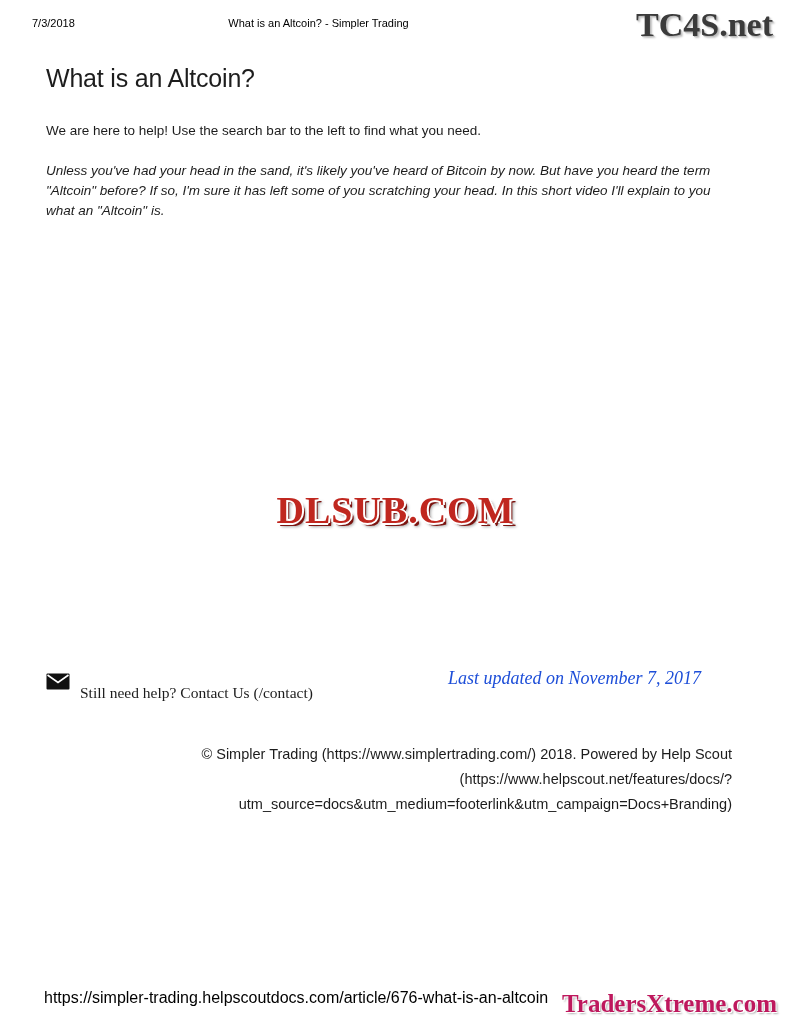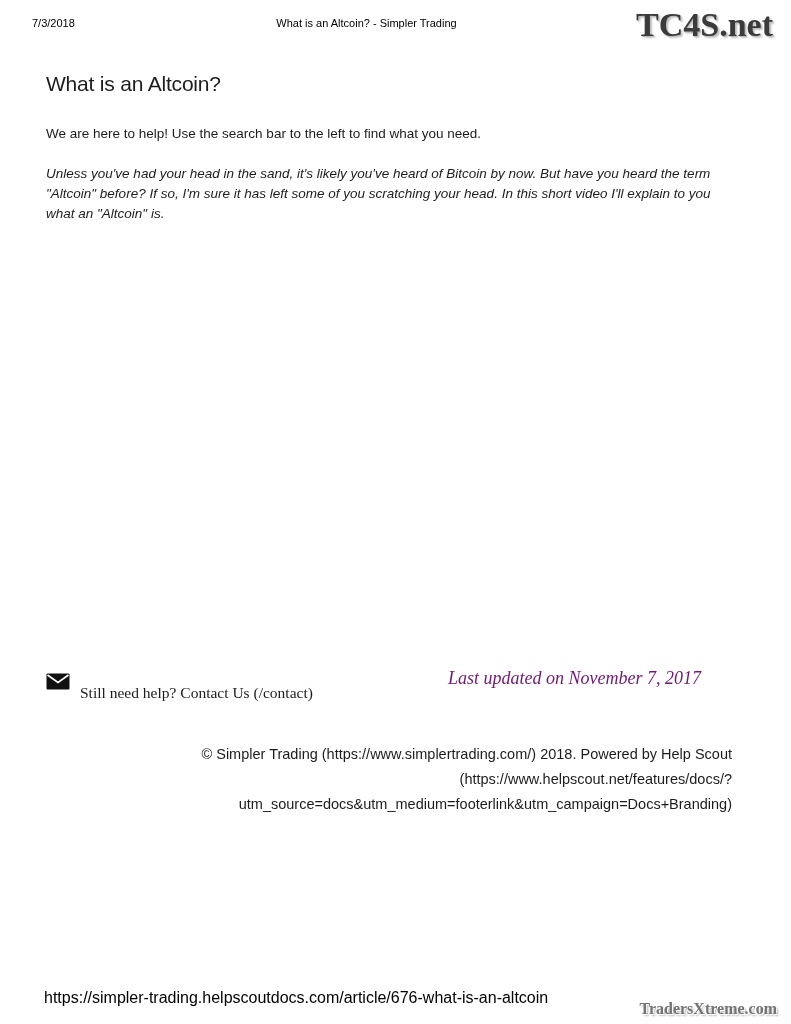--- a/index.html
+++ b/index.html
@@ -39,21 +39,20 @@
     white-space: nowrap;
   }
   .print-title {
     position: absolute;
     left: 0;
     top: 0;
     width: 637px;
     text-align: center;
     font-size: 11px;
     color: #000;
-    margin-left: 48px;
   }
 
   
   .wm-topright {
     position: absolute;
     right: 18px;
     top: 6px;
     font-family: Liberation Serif, serif;
     font-size: 34px;
     font-weight: bold;
@@ -64,24 +63,24 @@
   }
 
   
   .article {
     position: absolute;
     left: 46px;
     top: 60px;
     width: 700px;
   }
   .article-title {
-    font-size: 21px;
+    font-size: 25px;
     font-weight: normal;
     color: #1d1d1d;
-    margin: 12px 0 22px 0;
+    margin: 4px 0 22px 0;
     letter-spacing: -0.2px;
   }
   .article p {
     font-size: 13.5px;
     line-height: 20px;
     color: #1c1c1c;
     margin: 0 0 16px 0;
   }
   .article p.lead {
     margin-bottom: 20px;
@@ -135,21 +134,21 @@
     white-space: nowrap;
     margin-top: 14px;
   }
   .last-updated {
     position: absolute;
     left: 402px;
     top: -2px;
     font-family: "Liberation Serif", serif;
     font-style: italic;
     font-size: 18px;
-    color: #701a75;
+    color: #1d4ed8;
     white-space: nowrap;
   }
 
   
   .copyright {
     position: absolute;
     left: 60px;
     top: 742px;
     width: 672px;
     text-align: right;
@@ -167,23 +166,23 @@
     color: #000;
     white-space: nowrap;
   }
 
   
   .wm-bottomright {
     position: absolute;
     right: 14px;
     bottom: 6px;
     font-family: "Liberation Serif", serif;
-    font-size: 16px;
+    font-size: 25px;
     font-weight: bold;
-    color: #737373;
+    color: #be185d;
     letter-spacing: 0px;
     text-shadow: 1px 1px 0 #ffffff, 2px 2px 2px rgba(0,0,0,0.3);
     white-space: nowrap;
   }
 </style>
 </head>
 <body>
 
 <div class="page">
 
@@ -193,20 +192,21 @@
   </div>
 
   <div class="wm-topright">TC4S.net</div>
 
   <div class="article">
     <h1 class="article-title">What is an Altcoin?</h1>
     <p class="lead">We are here to help! Use the search bar to the left to find what you need.</p>
     <p class="para-body">Unless you've had your head in the sand, it's likely you've heard of Bitcoin by now. But have you heard the term "Altcoin" before? If so, I'm sure it has left some of you scratching your head. In this short video I'll explain to you what an "Altcoin" is.</p>
   </div>
 
+  <div class="wm-center">DLSUB.COM</div>
 
   <div class="help-row">
     <span class="mail-icon">
       <svg width="24" height="17" viewBox="0 0 24 17" xmlns="http://www.w3.org/2000/svg">
         <rect x="0.5" y="0.5" width="23" height="16" rx="1" fill="#111111"></rect>
         <path d="M1.5 2 L12 9.5 L22.5 2" fill="none" stroke="#ffffff" stroke-width="1.6"></path>
       </svg>
     </span>
     <span class="help-text">Still need help? Contact Us (/contact)</span>
     <span class="last-updated">Last updated on November 7, 2017</span>

